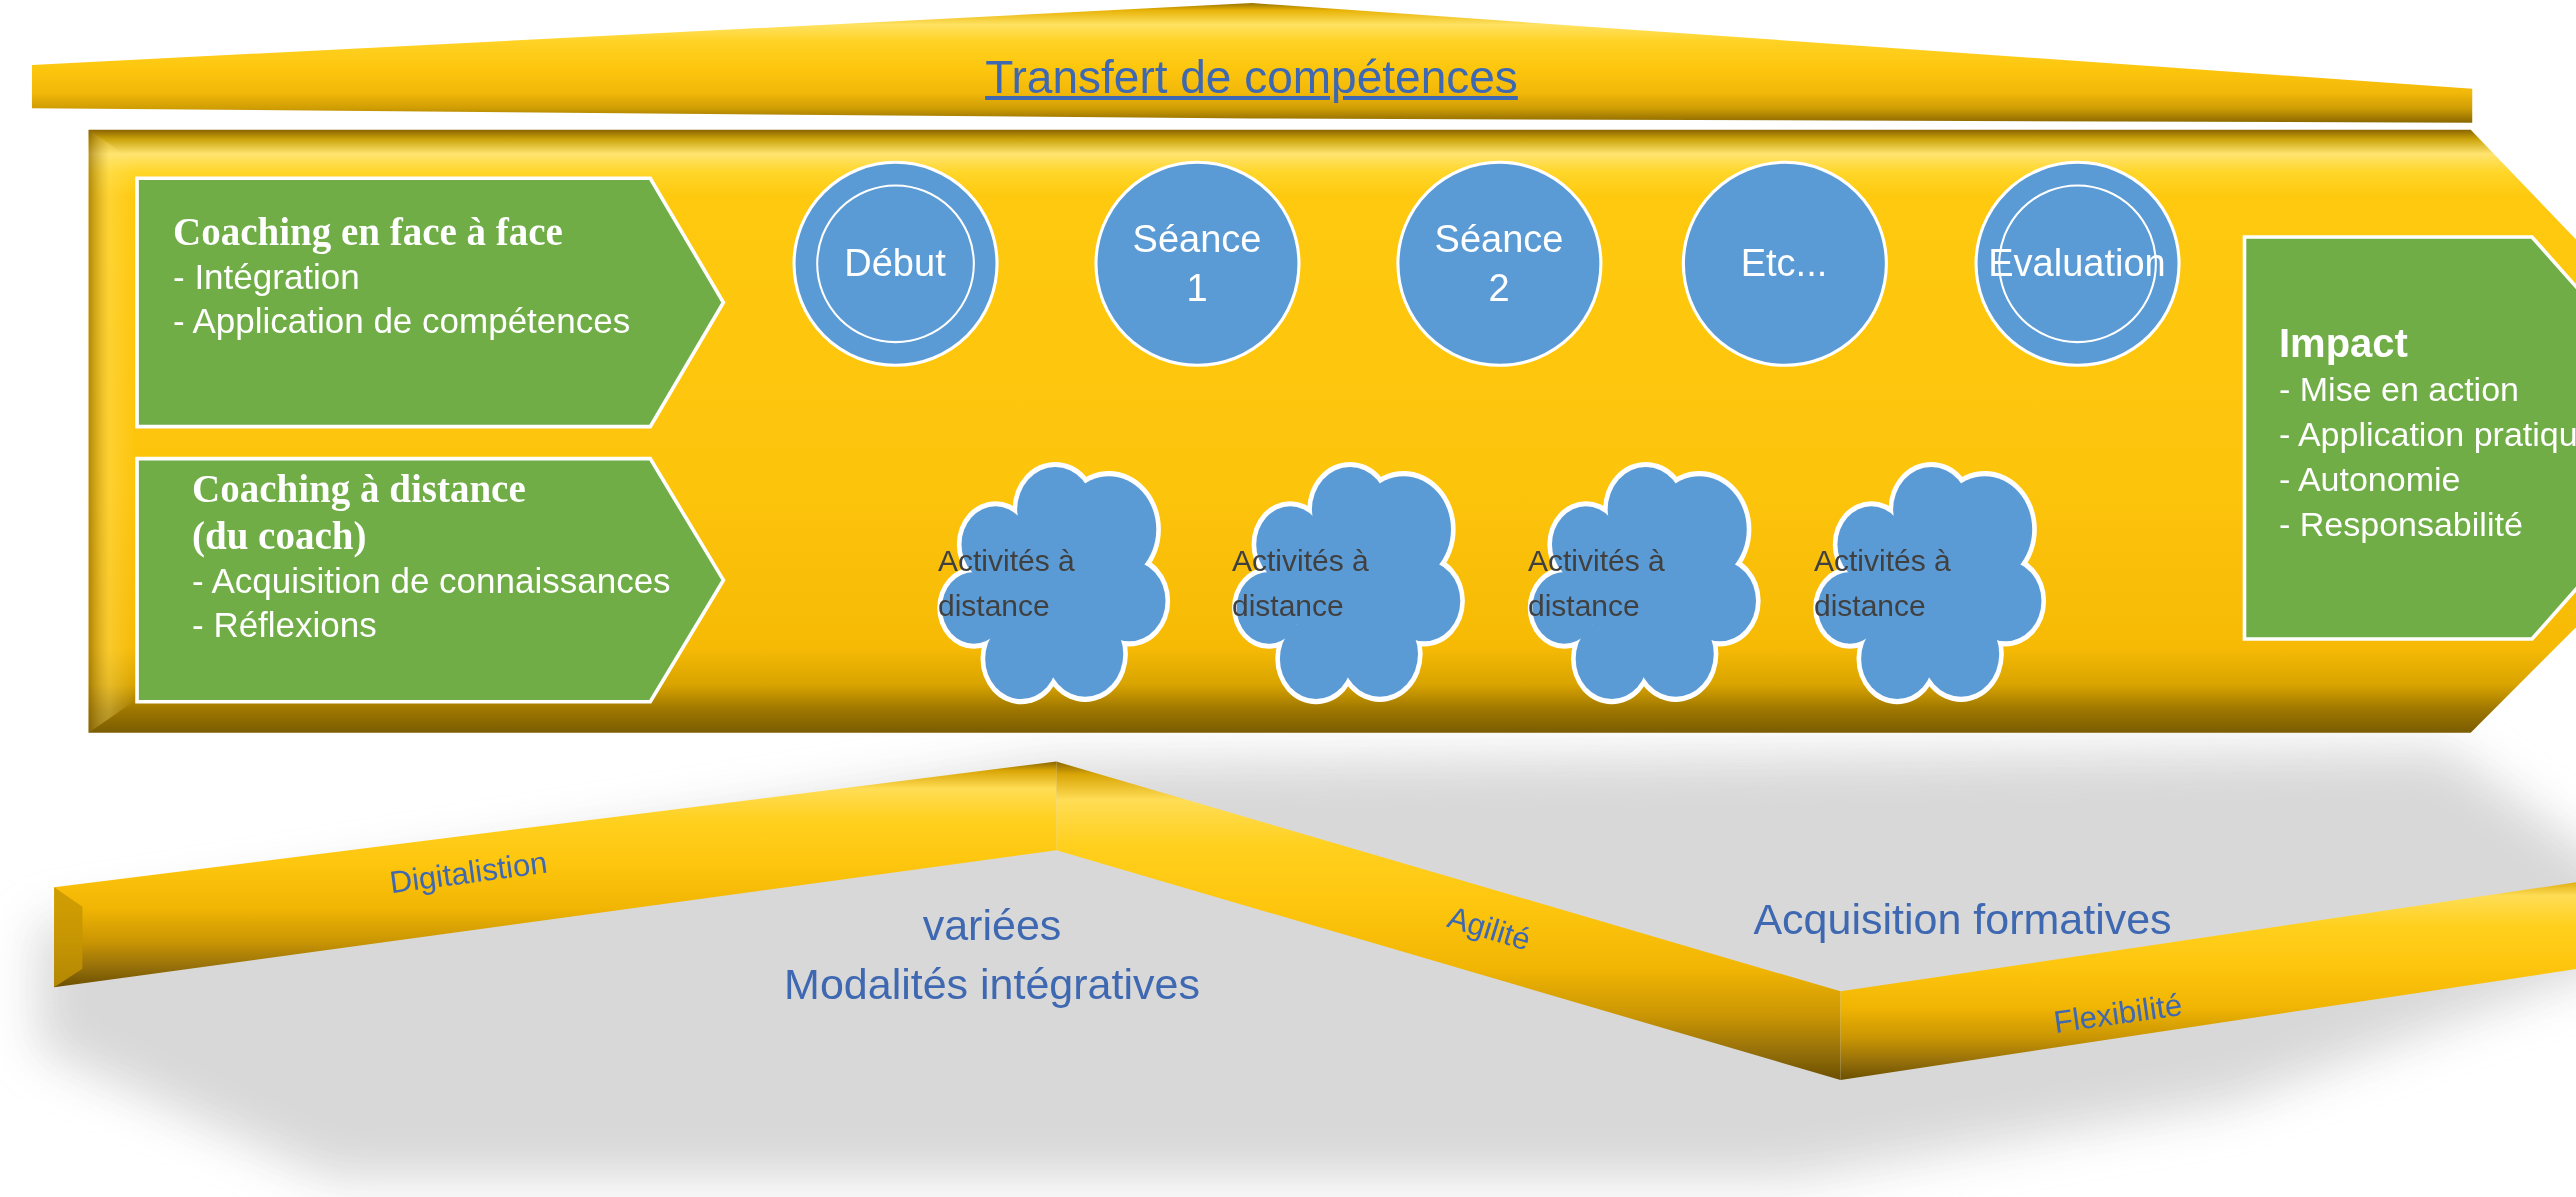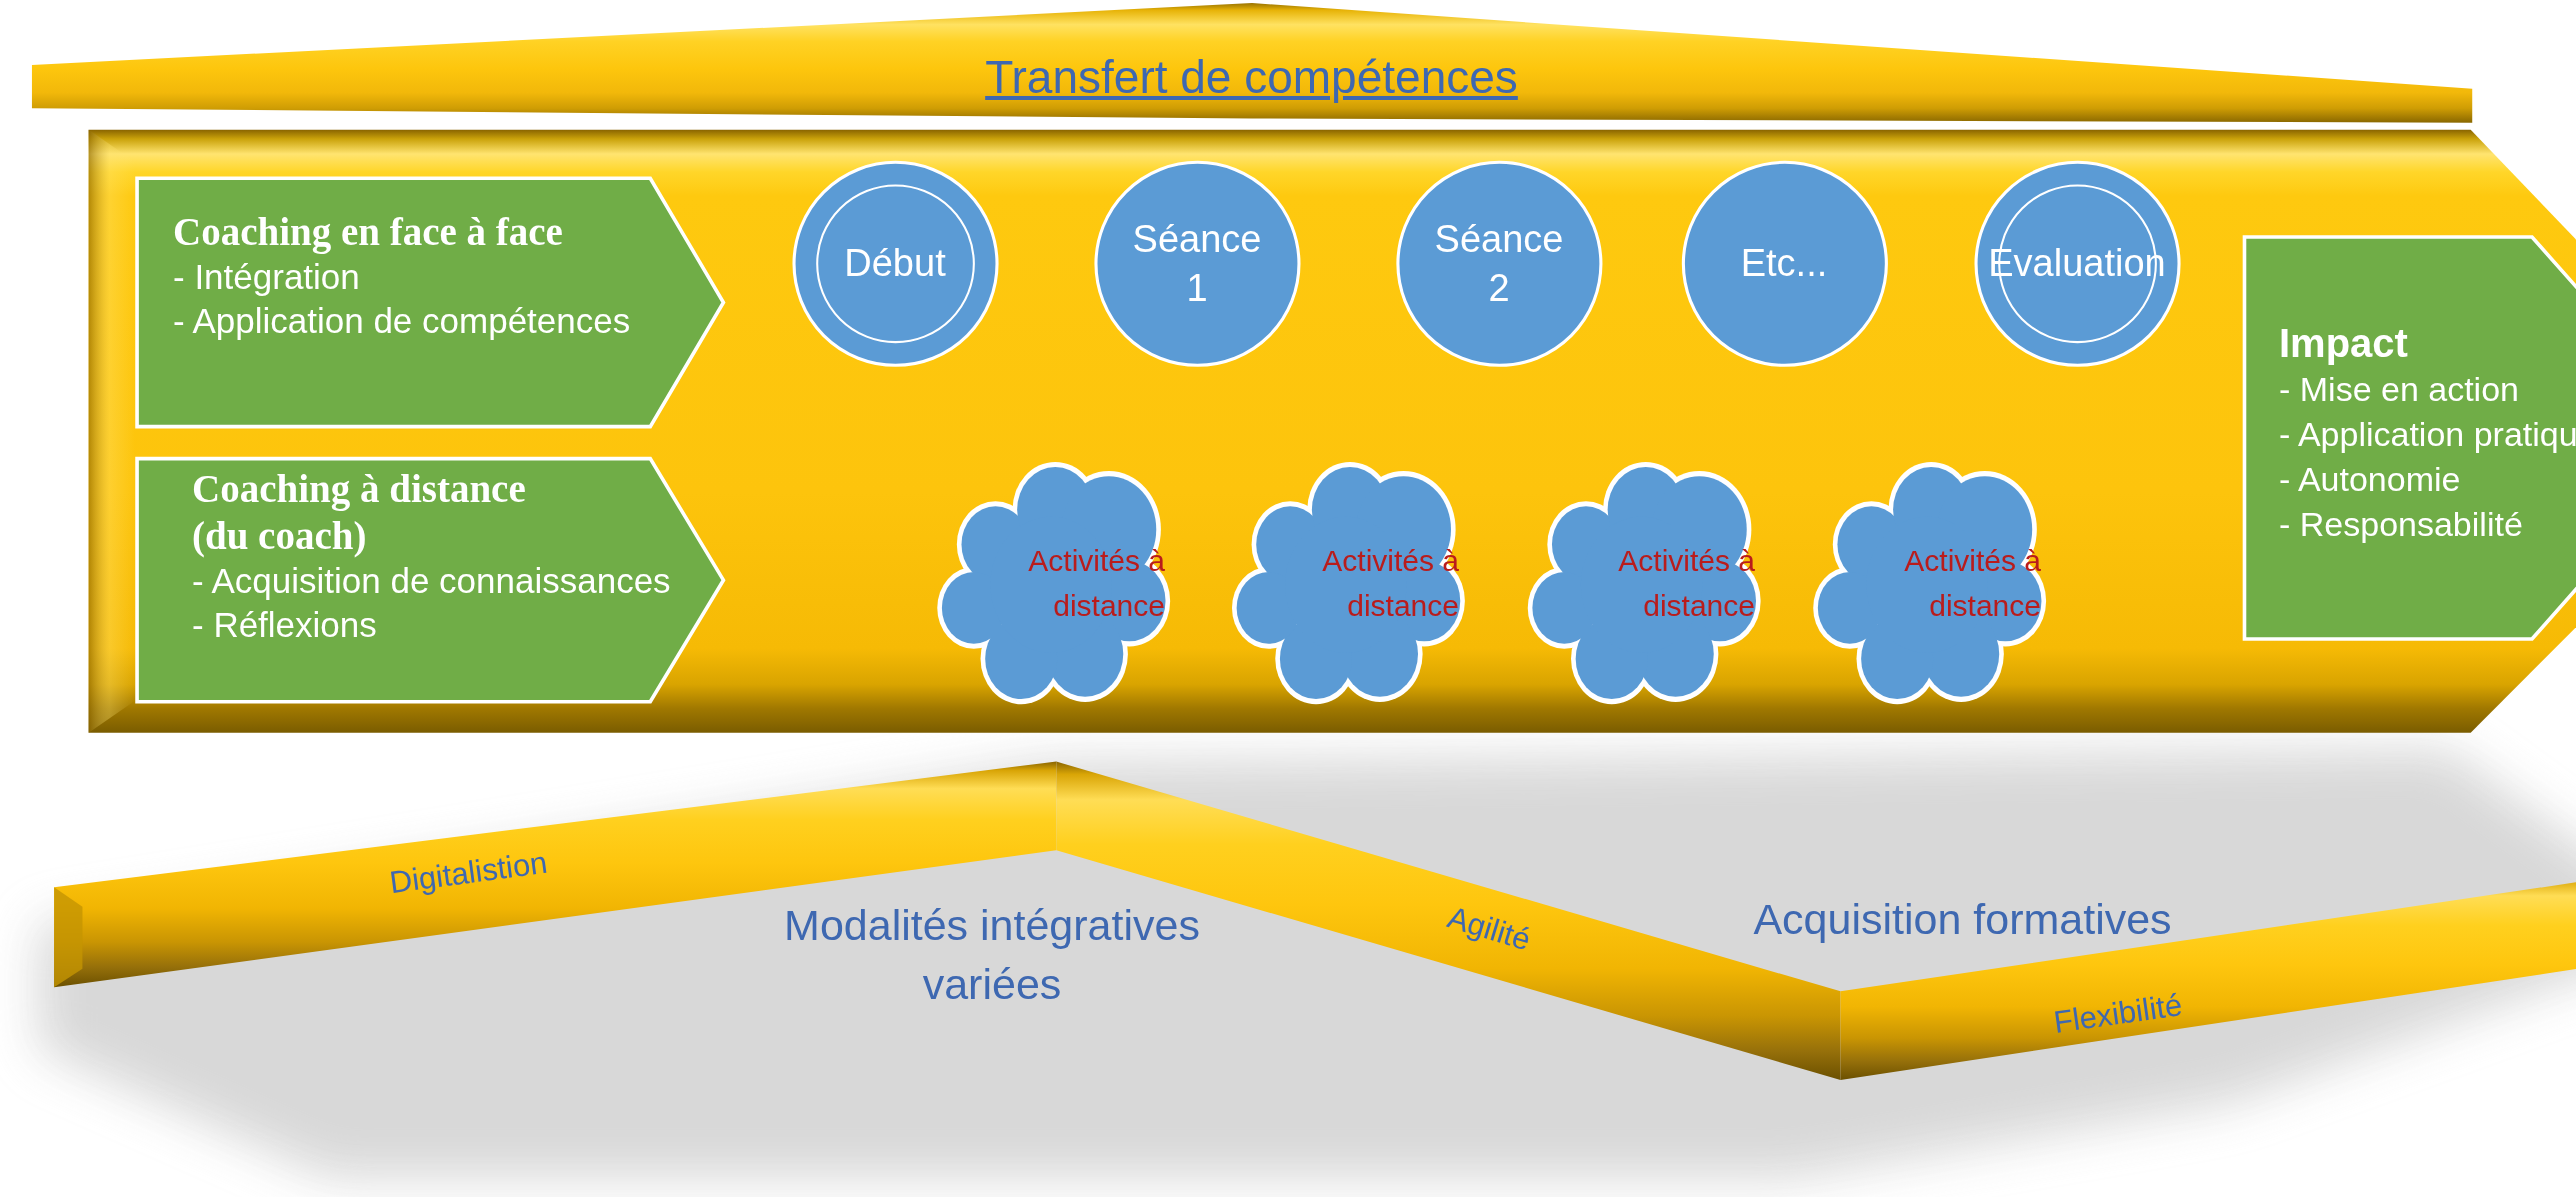--- a/index.html
+++ b/index.html
@@ -21,22 +21,22 @@
   .gb-item{font-size:35px;line-height:44px;white-space:nowrap;}
   .impact-head{font-size:40px;font-weight:bold;line-height:48px;white-space:nowrap;}
   .impact-item{font-size:34px;line-height:45px;white-space:nowrap;}
   .circle-label{
     position:absolute;width:216px;height:203px;
     display:flex;flex-direction:column;align-items:center;justify-content:center;
     font-size:38px;line-height:49px;color:#fff;text-align:center;
   }
   .cloud-label{
     position:absolute;width:227px;height:170px;
-    display:flex;flex-direction:column;align-items:flex-end;justify-content:center;
-    font-size:30px;line-height:45px;color:#b91c1c;text-align:center;
+    display:flex;flex-direction:column;align-items:flex-start;justify-content:center;
+    font-size:30px;line-height:45px;color:#404040;text-align:center;
   }
   .big-blue{
     position:absolute;color:#3E68B1;font-size:43px;line-height:59px;text-align:center;
   }
   .ribbon-label{
     position:absolute;color:#3E68B1;font-size:31px;text-align:center;white-space:nowrap;
   }
 </style>
 </head>
 <body>
@@ -206,22 +206,22 @@
     <span>distance</span>
   </div>
   <div class="cloud-label" style="left:1814px;top:498px;">
     <span>Activités à</span>
     <span>distance</span>
   </div>
 
   <div class="ribbon-label" style="left:314px;top:855px;width:309px;transform:rotate(-7.5deg);">Digitalistion</div>
 
   <div class="big-blue" style="left:732px;top:896px;width:520px;">
+    <div>variées</div>
     <div>Modalités intégratives</div>
-    <div>variées</div>
   </div>
 
   <div class="ribbon-label" style="left:1386px;top:911px;width:206px;transform:rotate(17deg);">Agilité</div>
 
   <div class="big-blue" style="left:1705px;top:890px;width:515px;">Acquisition formatives</div>
 
   <div class="ribbon-label" style="left:1989px;top:996px;width:258px;transform:rotate(-8deg);">Flexibilité</div>
 
 </div>
 

